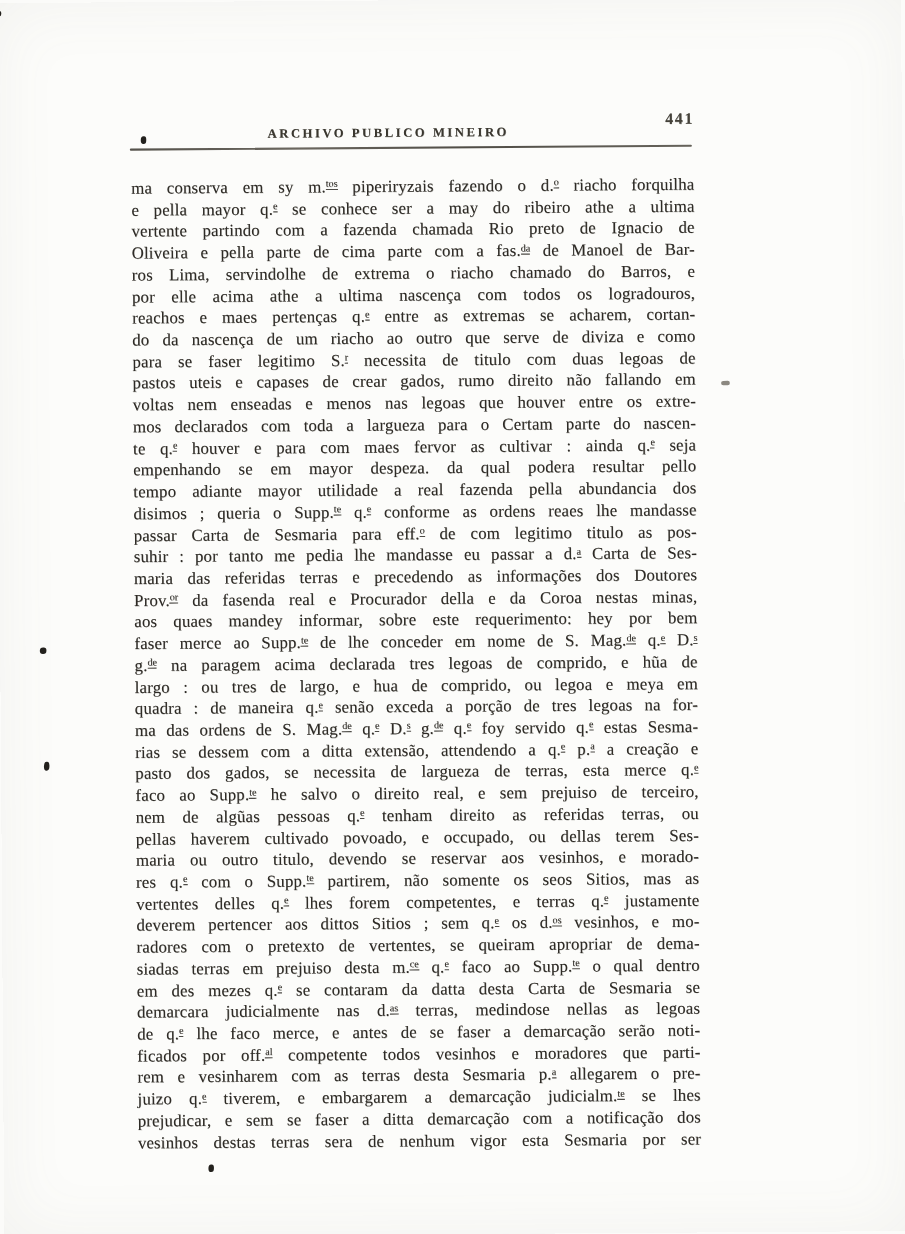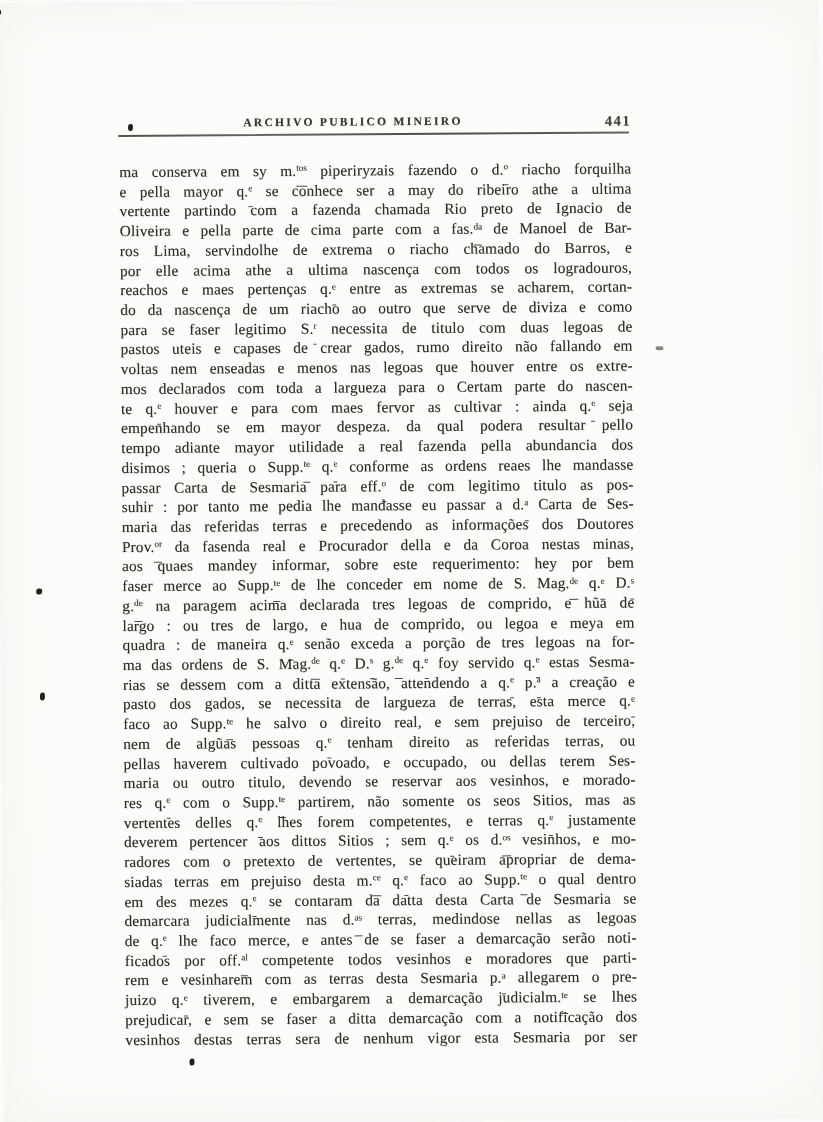--- a/index.html
+++ b/index.html
@@ -29,21 +29,21 @@
     text-align: center;
     font-size: 11.5px;
     font-weight: bold;
     letter-spacing: 2.3px;
     color: #3a372f;
     text-shadow: 0.3px 0.3px 0.6px rgba(50,48,42,0.45);
   }
   .page-number {
     position: absolute;
     left: 604px;
-    top: 114px;
+    top: 102px;
     width: 34px;
     text-align: center;
     font-size: 14.5px;
     font-weight: bold;
     letter-spacing: 1.5px;
     color: #45423a;
     text-shadow: 0.3px 0.3px 0.6px rgba(50,48,42,0.4);
   }
   .header-rule {
     position: absolute;
@@ -69,21 +69,21 @@
     text-align-last: justify;
     text-justify: inter-word;
     height: 19.72px;
     letter-spacing: 0.15px;
   }
   .text-line sup {
     font-size: 0.6em;
     line-height: 0;
     vertical-align: 0.5em;
     border-bottom: 1px solid rgba(46,43,38,0.85);
-    padding-bottom: 13px;
+    padding-bottom: 0;
     letter-spacing: 0;
   }
   .speck {
     position: absolute;
     background: #23211d;
     border-radius: 50% 40% 50% 45%;
   }
   .speck.s1 { left: 131px; top: 122px; width: 5px; height: 7px; }
   .speck.s2 { left: 36px;  top: 586px; width: 6px; height: 6px; }
   .speck.s3 { left: 39px;  top: 690px; width: 5px; height: 8px; }

